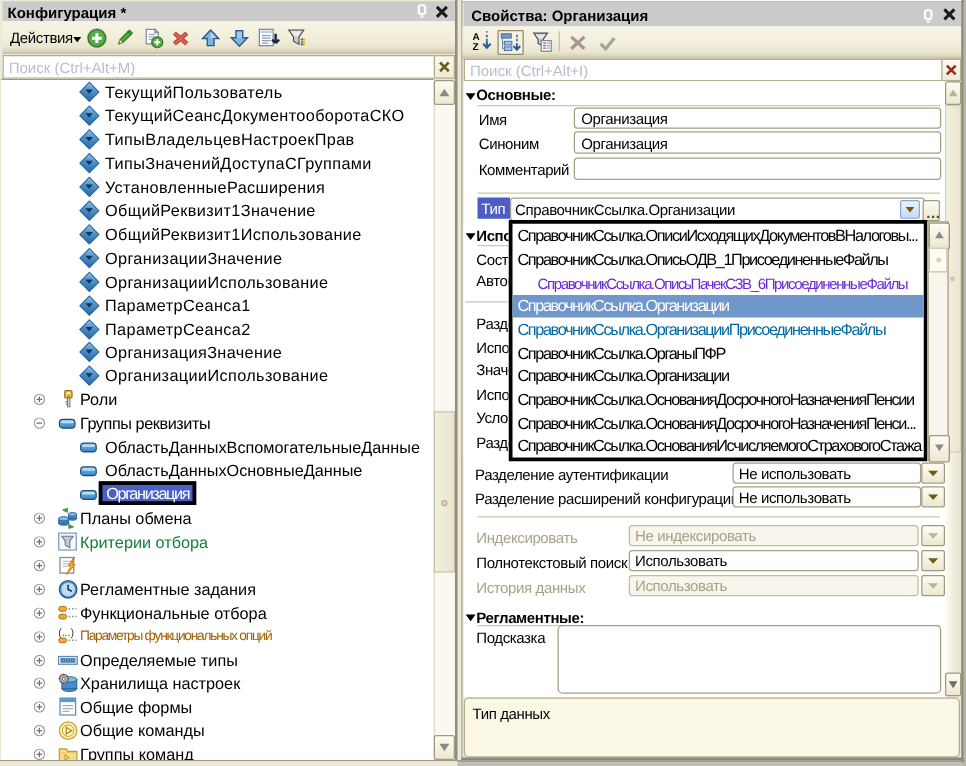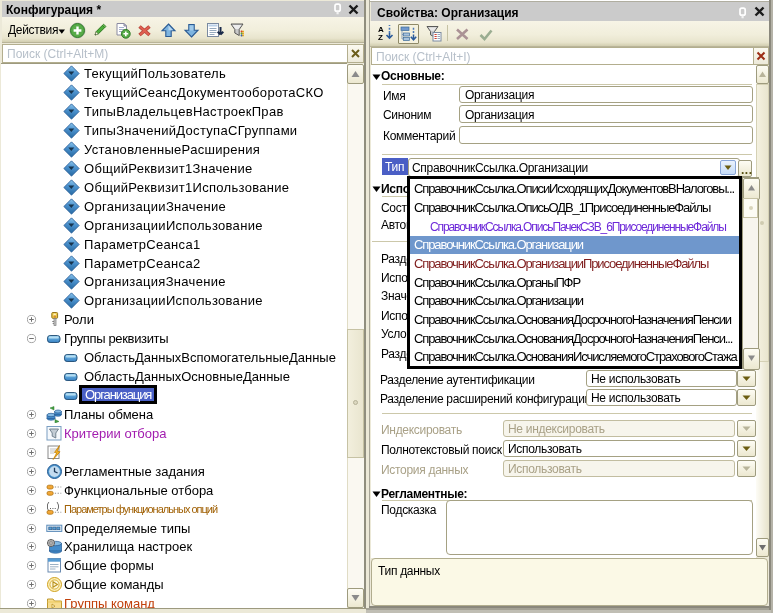--- a/index.html
+++ b/index.html
@@ -432,21 +432,21 @@
         <circle cx="4.5" cy="4.5" r="4.1" fill="#fff" stroke="#9a9a9a" stroke-width="0.9"></circle>
         <path d="M4.5 2.2 v4.6 M2.2 4.5 h4.6" stroke="#707070"></path>
       </svg>
     </div>
 <div class="ab" style="left:45px;top:361px">
       <svg width="17" height="17">
         <rect x="1" y="1.5" width="14" height="13.5" fill="#f6f9fc" stroke="#7a9ec2"></rect>
         <path d="M3.5 4 H12.5 L9.8 8 V13 L6.2 11.2 V8 Z" fill="#c3ccd4" stroke="#6a7a88" stroke-width="0.9"></path>
       </svg>
     </div>
-<div class="ab" style="left:63px;top:360px;height:19px;line-height:19px;font-size:13px;letter-spacing:0.00px;color:#a21caf;white-space:nowrap">Критерии отбора</div>
+<div class="ab" style="left:63px;top:360px;height:19px;line-height:19px;font-size:13px;letter-spacing:0.00px;color:#15803d;white-space:nowrap">Критерии отбора</div>
 <div class="ab" style="left:26px;top:384px">
       <svg width="10" height="10">
         <circle cx="4.5" cy="4.5" r="4.1" fill="#fff" stroke="#9a9a9a" stroke-width="0.9"></circle>
         <path d="M4.5 2.2 v4.6 M2.2 4.5 h4.6" stroke="#707070"></path>
       </svg>
     </div>
 <div class="ab" style="left:45px;top:380px">
       <svg width="17" height="17">
         <rect x="2" y="2" width="11" height="12.5" fill="#fff" stroke="#8a8a8a"></rect>
         <path d="M4 5h7M4 7h7M4 9h4" stroke="#b8b8b8" stroke-width="0.9"></path>
@@ -562,21 +562,21 @@
         <path d="M4.5 2.2 v4.6 M2.2 4.5 h4.6" stroke="#707070"></path>
       </svg>
     </div>
 <div class="ab" style="left:45px;top:531px">
       <svg width="17" height="17">
         <path d="M1.5 4 h5.5 l1.5 2 h7 v8 h-14 z" fill="#f7dc8e" stroke="#c09a30"></path>
         <path d="M1.5 7 h14" stroke="#ecca60" stroke-width="1"></path>
         <path d="M6 9 l3 2.2 -3 1.8 z" fill="#fdf6d8" stroke="#c09a30" stroke-width="0.9"></path>
       </svg>
     </div>
-<div class="ab" style="left:63px;top:530px;height:19px;line-height:19px;font-size:13px;letter-spacing:0.00px;color:#c2410c;white-space:nowrap">Группы команд</div>
+<div class="ab" style="left:63px;top:530px;height:19px;line-height:19px;font-size:13px;letter-spacing:0.00px;color:#000000;white-space:nowrap">Группы команд</div>
 </div>
 <div class="ab" style="left:369px;top:0;width:402px;height:610px;background:#ece9d8;border-left:1px solid #a8a698;box-sizing:border-box"></div>
 <div class="ab" style="left:370px;top:0;width:401px;height:1px;background:#fff"></div>
 <div class="ab" style="left:370px;top:1px;width:401px;height:1px;background:#b0aea0"></div>
 <div class="ab tb" style="left:371px;top:2px;width:398px;height:19px"></div>
 <div class="ab t12 bold" style="left:377px;top:6px;letter-spacing:0">Свойства: Организация</div>
 <div class="ab" style="left:738px;top:7px">
     <svg width="10" height="12">
       <rect x="2" y="1.2" width="5.2" height="7" rx="1.8" fill="none" stroke="#ffffff" stroke-width="1.7"></rect>
       <path d="M4.6 8.5 v2.8" stroke="#f2f2f2" stroke-width="2.2"></path>
@@ -753,21 +753,21 @@
 <div class="ab" style="left:366px;top:608px;width:407px;height:2px;background:#a3a195"></div>
 <div class="ab" style="left:366px;top:610px;width:407px;height:3px;background:#c0beb4"></div>
 <div class="ab" style="left:364px;top:0px;width:2px;height:608px;background:#908e7e"></div>
 <div class="ab" style="left:769px;top:0px;width:2px;height:610px;background:#8a887c"></div>
 <div class="ab" style="left:771px;top:0px;width:2px;height:613px;background:#b5b3a8"></div>
 <div class="ab" style="left:407px;top:176px;width:335px;height:193px;background:#fff;border:3px solid #000;box-sizing:border-box"></div>
 <div class="ab" style="left:410px;top:180px;width:329px;height:18px;line-height:18px;font-size:13px;letter-spacing:-1.1px;white-space:nowrap;overflow:hidden;padding-left:4px;box-sizing:border-box;color:#000">СправочникСсылка.ОписиИсходящихДокументовВНалоговы...</div>
 <div class="ab" style="left:410px;top:199px;width:329px;height:18px;line-height:18px;font-size:13px;letter-spacing:-1.1px;white-space:nowrap;overflow:hidden;padding-left:4px;box-sizing:border-box;color:#000">СправочникСсылка.ОписьОДВ_1ПрисоединенныеФайлы</div>
 <div class="ab" style="left:426px;top:218px;width:329px;height:18px;line-height:18px;font-size:12px;letter-spacing:-1.1px;white-space:nowrap;overflow:hidden;padding-left:4px;box-sizing:border-box;color:#6d28d9">СправочникСсылка.ОписьПачекСЗВ_6ПрисоединенныеФайлы</div>
 <div class="ab" style="left:410px;top:236px;width:329px;height:18px;line-height:18px;font-size:13px;letter-spacing:-1.1px;white-space:nowrap;overflow:hidden;padding-left:4px;box-sizing:border-box;background:#6f97cc;color:#fff">СправочникСсылка.Организации</div>
-<div class="ab" style="left:410px;top:255px;width:329px;height:18px;line-height:18px;font-size:13px;letter-spacing:-1.1px;white-space:nowrap;overflow:hidden;padding-left:4px;box-sizing:border-box;color:#7f1d1d">СправочникСсылка.ОрганизацииПрисоединенныеФайлы</div>
+<div class="ab" style="left:410px;top:255px;width:329px;height:18px;line-height:18px;font-size:13px;letter-spacing:-1.1px;white-space:nowrap;overflow:hidden;padding-left:4px;box-sizing:border-box;color:#0369a1">СправочникСсылка.ОрганизацииПрисоединенныеФайлы</div>
 <div class="ab" style="left:410px;top:274px;width:329px;height:18px;line-height:18px;font-size:13px;letter-spacing:-1.1px;white-space:nowrap;overflow:hidden;padding-left:4px;box-sizing:border-box;color:#000">СправочникСсылка.ОрганыПФР</div>
 <div class="ab" style="left:410px;top:292px;width:329px;height:18px;line-height:18px;font-size:13px;letter-spacing:-1.1px;white-space:nowrap;overflow:hidden;padding-left:4px;box-sizing:border-box;color:#000">СправочникСсылка.Организации</div>
 <div class="ab" style="left:410px;top:311px;width:329px;height:18px;line-height:18px;font-size:13px;letter-spacing:-1.1px;white-space:nowrap;overflow:hidden;padding-left:4px;box-sizing:border-box;color:#000">СправочникСсылка.ОснованияДосрочногоНазначенияПенсии</div>
 <div class="ab" style="left:410px;top:330px;width:329px;height:18px;line-height:18px;font-size:13px;letter-spacing:-1.1px;white-space:nowrap;overflow:hidden;padding-left:4px;box-sizing:border-box;color:#000">СправочникСсылка.ОснованияДосрочногоНазначенияПенси...</div>
 <div class="ab" style="left:410px;top:348px;width:329px;height:18px;line-height:18px;font-size:13px;letter-spacing:-1.1px;white-space:nowrap;overflow:hidden;padding-left:4px;box-sizing:border-box;color:#000">СправочникСсылка.ОснованияИсчисляемогоСтраховогоСтажа</div>
 <div class="ab" style="left:742px;top:177px;width:17px;height:192px;background:#f7f5ee;border:1px solid #9e9b7e;box-sizing:border-box">
 <div style="position:absolute;left:0px;top:0px;width:15px;height:20px" class="cbtn">
       <svg width="15" height="18">
         <path d="M7.5 6 L11 11.5 H4 Z" fill="#8a8a8a"></path>
       </svg>

